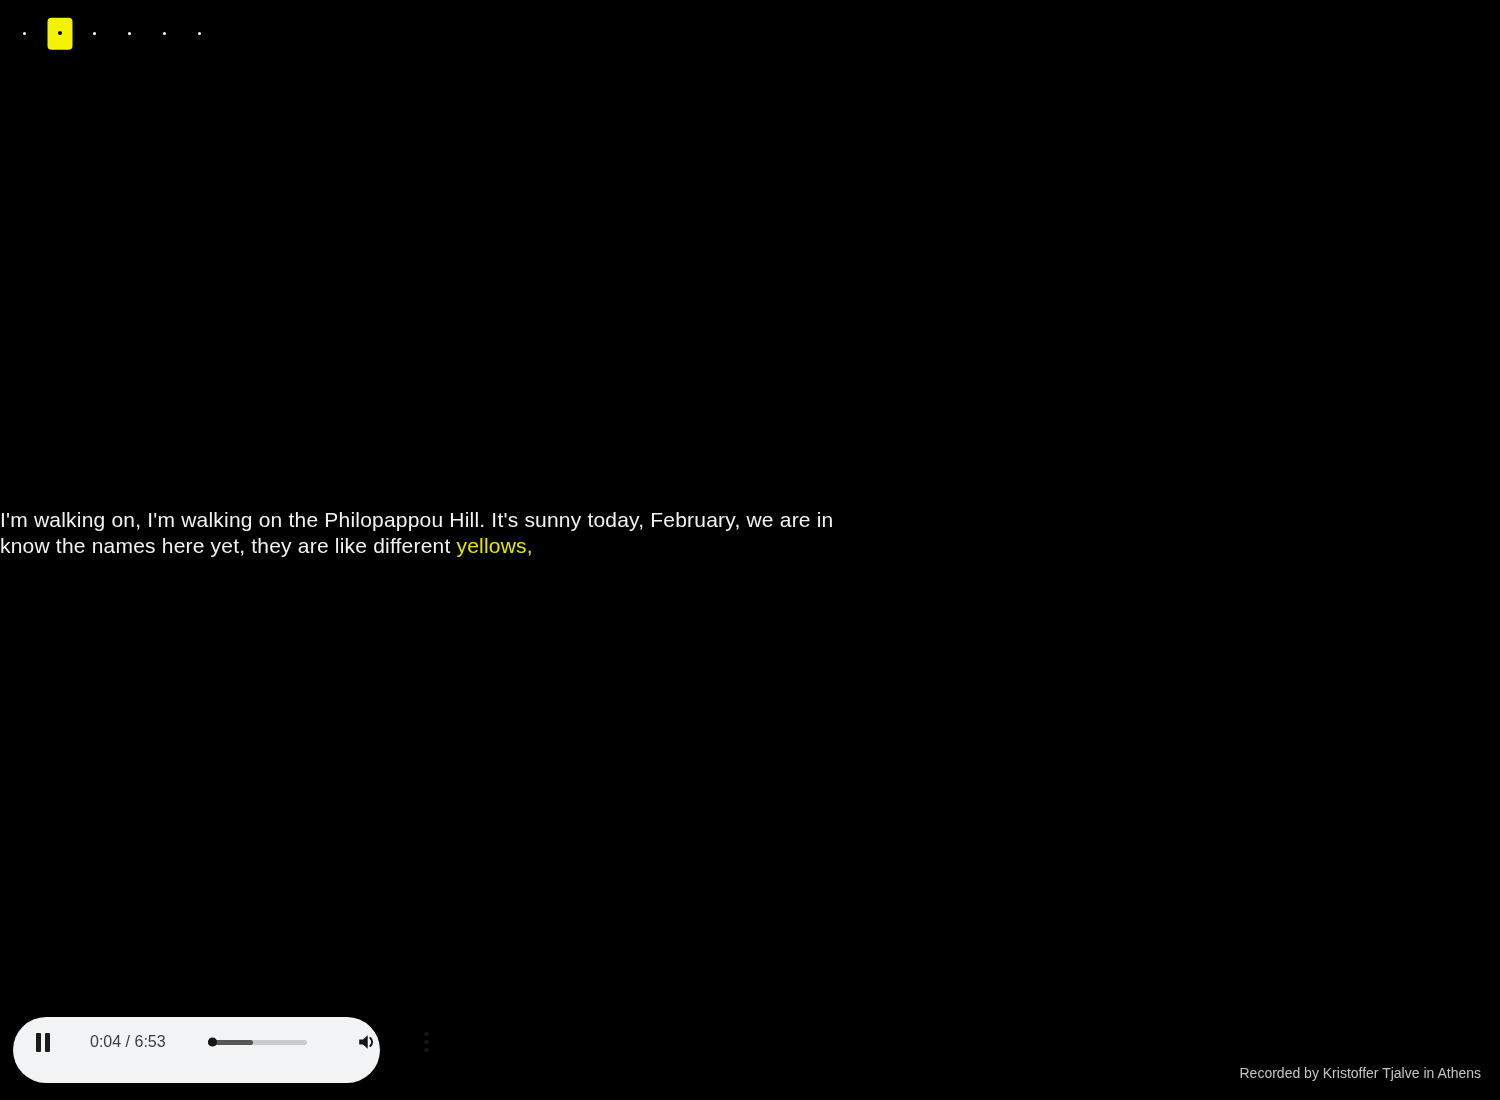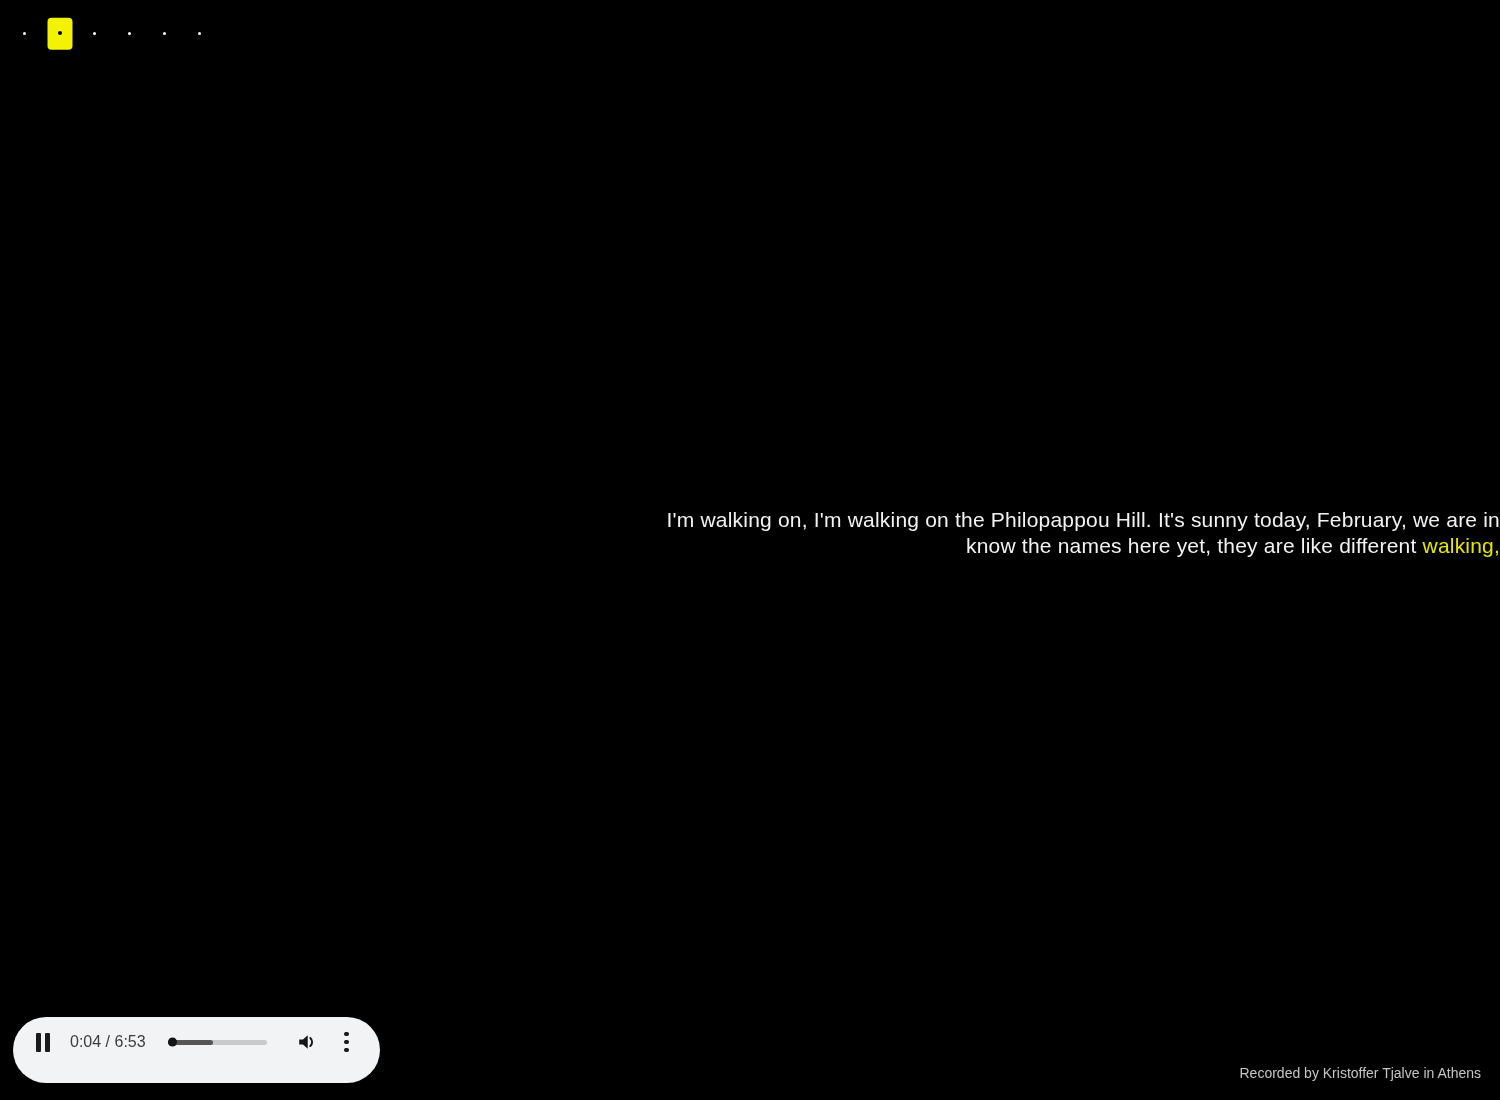--- a/index.html
+++ b/index.html
@@ -56,21 +56,21 @@
     height: 4px;
     background: #000000;
   }
 
   
   .transcript {
     position: absolute;
     left: 0;
     right: 0;
     top: 507px;
-    text-align: right;
+    text-align: left;
     color: #f2f2f2;
     font-size: 21px;
     line-height: 26px;
     letter-spacing: 0.2px;
   }
   .transcript .hl {
     color: #e6e600;
   }
 
   
@@ -79,20 +79,21 @@
     left: 13px;
     bottom: 17px;
     width: 367px;
     height: 66px;
     background: #f1f3f4;
     border-radius: 33px;
     display: flex;
     align-items: center;
     box-sizing: border-box;
     padding: 0 26px 16px 23px;
+    gap: 20px;
   }
   .pause-btn {
     width: 14px;
     height: 19px;
     display: flex;
     justify-content: space-between;
     background: none;
     border: none;
     padding: 0;
     cursor: pointer;
@@ -202,21 +203,21 @@
   <a class="dot-item">
       <span class="dot"></span>
     </a>
   <a class="dot-item">
       <span class="dot"></span>
     </a>
 </nav>
 
 <div class="transcript">
   <div>I'm walking on, I'm walking on the Philopappou Hill. It's sunny today, February, we are in</div>
-  <div><span>know the names here yet, they are like different</span> <span class="hl">walking,</span></div>
+  <div><span>know the names here yet, they are like different</span> <span class="hl">yellows,</span></div>
 </div>
 
 <div class="player">
   <button class="pause-btn" aria-label="pause">
     <span class="bar"></span>
     <span class="bar"></span>
   </button>
   <div class="time">0:04 / 6:53</div>
   <div class="track">
     <div class="track-played" style="width: 46%;"></div>

